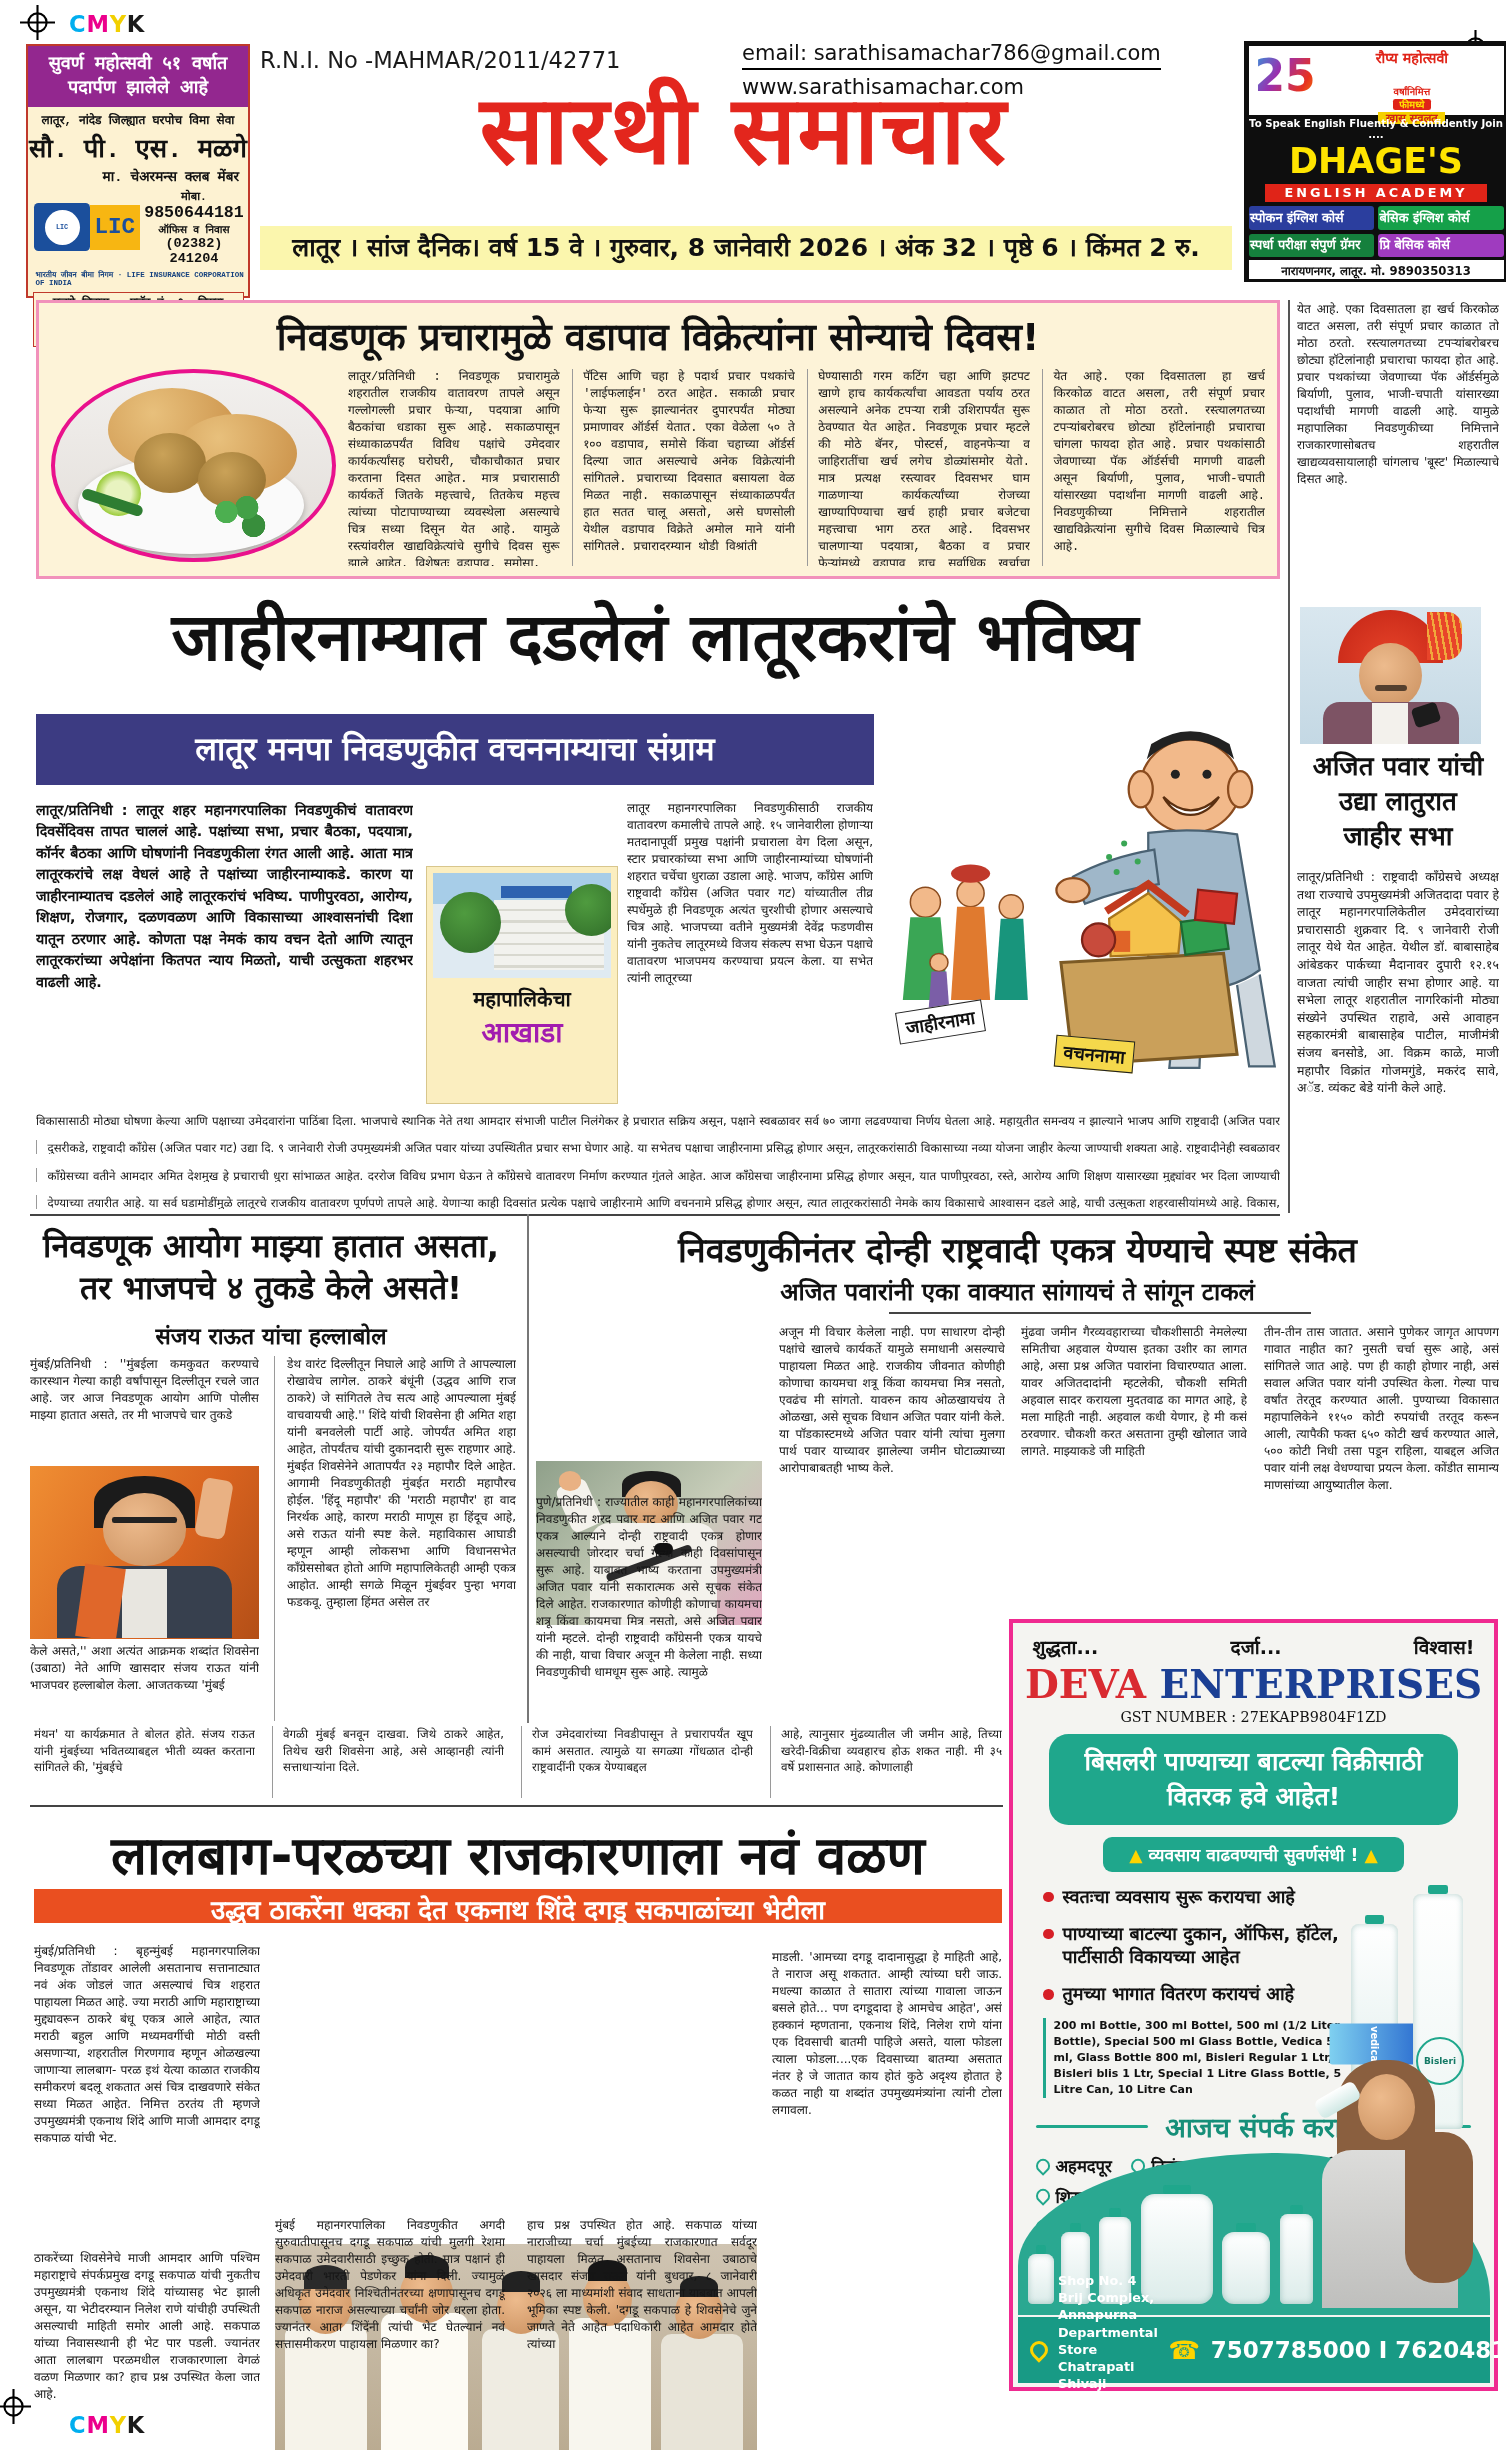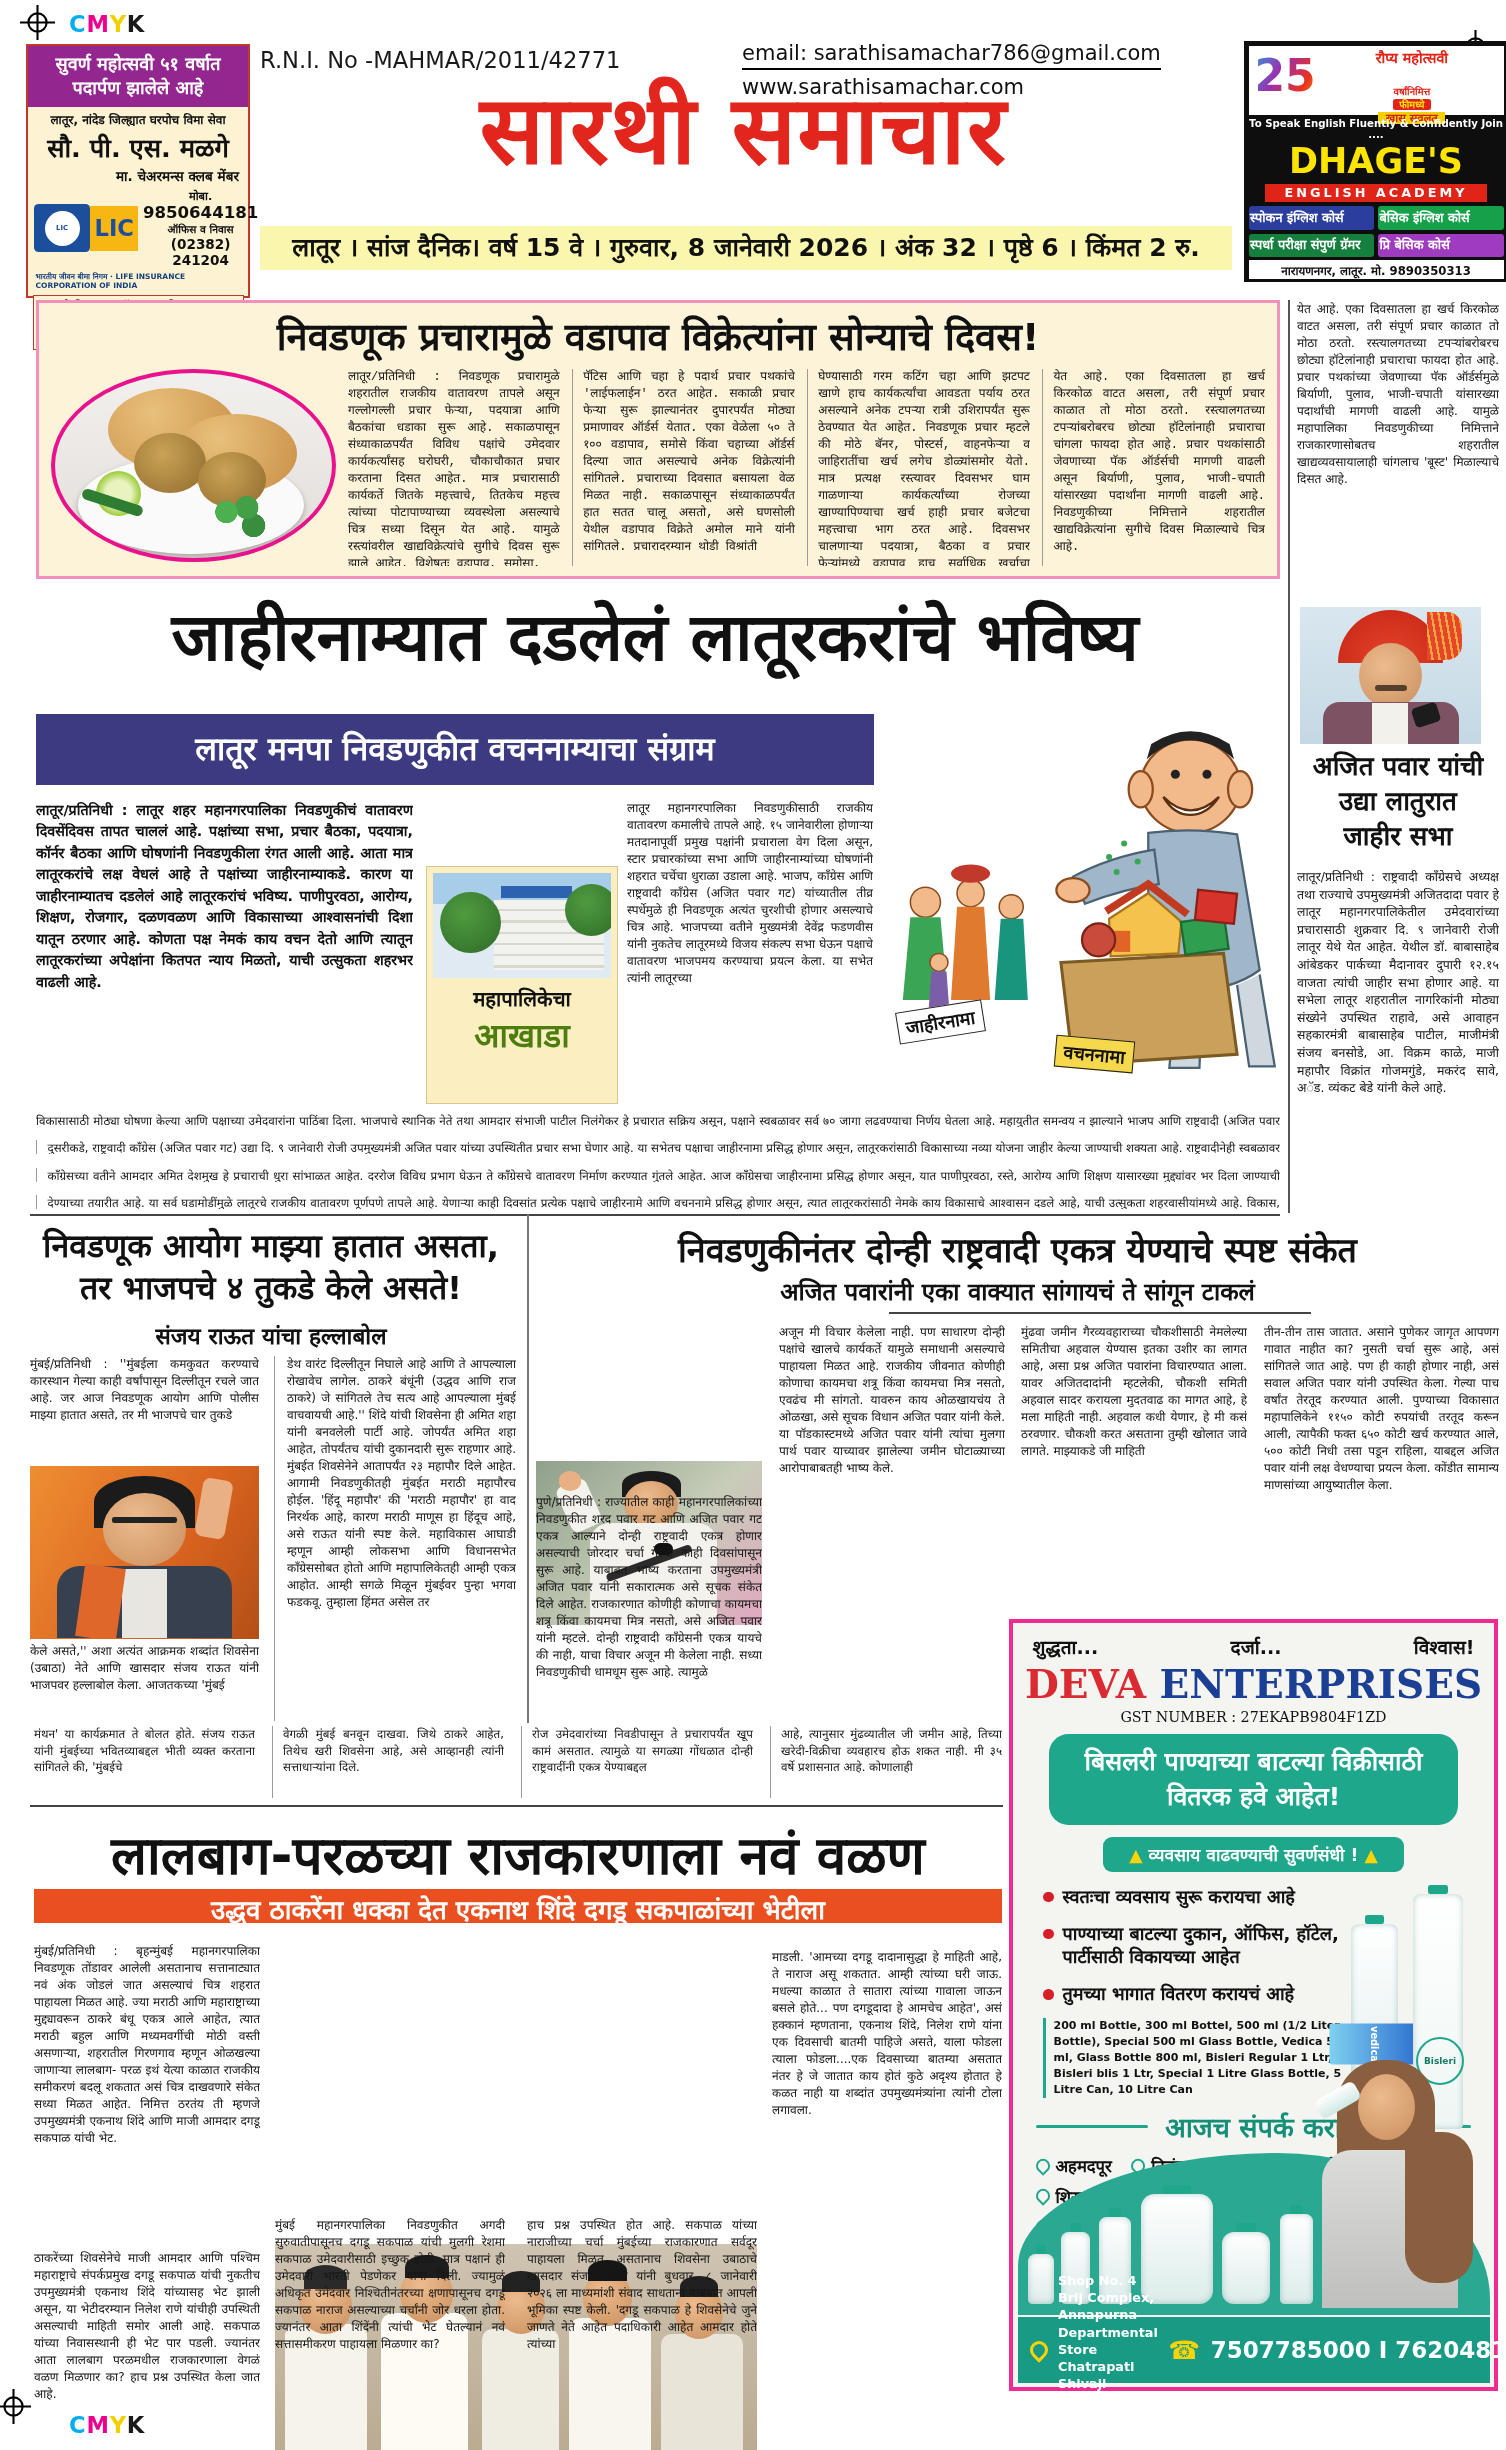--- a/index.html
+++ b/index.html
@@ -9,21 +9,21 @@
   .body-txt{font-size:12px;line-height:1.42;text-align:justify;color:#161616;}
   .ovh{overflow:hidden;}
   .colrule{border-left:0.8px solid #9a9a9a;}
   
   .regmark{width:35px;height:35px;}
   
   .cmyk{font-size:22.6px;font-weight:bold;letter-spacing:0.8px;}
   .cmyk span{display:inline-block;}
   .c-c{color:#00aeef}.c-m{color:#ec008c}.c-y{color:#f2d000}.c-k{color:#1a1a1a}
   
-  .lic{border:2.3px solid #c0392b;background:#fdf2d2;}
+  .lic{border:2.3px solid #c0392b;background:#fdf2d2;font-family:Liberation Mono, monospace;}
   .lic-top{background:#93278f;color:#fff;font-weight:bold;font-size:18px;line-height:1.35;text-align:center;padding:6px 4.5px;}
   .lic-line{font-size:12px;font-weight:bold;text-align:center;margin-top:4.5px;}
   .lic-name{font-size:25.6px;font-weight:bold;text-align:center;margin-top:1.5px;}
   .lic-sub{font-size:13.6px;font-weight:bold;text-align:right;padding-right:9px;margin-top:1.5px;}
   .lic-logo{width:56px;height:48px;background:#1b4f9c;border-radius:4.5px;color:#fff;display:flex;align-items:center;justify-content:center;font-size:8.3px;}
   .lic-logo-inner{width:35px;height:35px;border-radius:50%;background:#fff;color:#1b4f9c;display:flex;align-items:center;justify-content:center;font-weight:bold;font-size:6.8px;}
   .lic-lic{background:#f7b612;color:#1b4f9c;font-weight:bold;font-size:22.6px;padding:0 4.5px;line-height:45px;height:45px;}
   .lic-addr{border:1.5px solid #c0392b;font-size:11.7px;font-weight:bold;text-align:center;margin:4.5px;padding:3px;line-height:1.35;background:#fdf2d2;}
   
   .rni{font-size:22.6px;color:#1a1a1a;}
@@ -55,21 +55,21 @@
   .plate{position:absolute;border-radius:50%;background:#fafafa;box-shadow:0 3px 6px rgba(0,0,0,.25);}
   .chili{position:absolute;width:63px;height:10.5px;border-radius:6px;background:#2e7d32;transform:rotate(18deg);}
   .lime{position:absolute;width:45px;height:45px;border-radius:50%;background:radial-gradient(circle,#e8f3c0 40%,#9ccc3c 70%,#5a8a1e);}
   .cilantro{position:absolute;width:68px;height:45px;background:radial-gradient(circle at 30% 40%,#4caf50 20%,transparent 21%),radial-gradient(circle at 60% 30%,#43a047 22%,transparent 23%),radial-gradient(circle at 70% 70%,#388e3c 20%,transparent 21%);}
   
   .main-head{font-size:66px;font-weight:800;text-align:center;letter-spacing:0px;}
   .bluebar{background:#3c3b82;color:#fff;font-size:32px;font-weight:bold;text-align:center;line-height:71px;}
   .lead{font-size:14.3px;font-weight:bold;line-height:1.5;text-align:justify;}
   .akhada{background:#fbeec0;border:0.8px solid #d8c68c;text-align:center;}
   .akh1{font-size:20.3px;font-weight:800;}
-  .akh2{font-size:33px;font-weight:800;color:#4d7c0f;}
+  .akh2{font-size:28px;font-weight:800;color:#a21caf;}
   .bldg{height:105px;margin:6px;background:linear-gradient(#a7cde8 0 30%,#dfeaf2 30% 100%);position:relative;overflow:hidden;}
   .bldg .wall{position:absolute;left:34%;top:26%;width:62%;height:66%;background:repeating-linear-gradient(#f2f2ee 0 9px,#d8d8cf 9px 11.3px);}
   .bldg .tree{position:absolute;border-radius:50%;background:radial-gradient(circle at 40% 35%,#4f9b3f,#2f6b28);}
   .bldg .sign{position:absolute;left:38%;top:12%;width:40%;height:12%;background:#2d62b0;}
   
   .signlbl{position:absolute;font-weight:bold;font-size:18px;text-align:center;border:1.5px solid #222;padding:3px 7.5px;}
   
   .raut-head{font-size:32px;font-weight:800;text-align:center;line-height:1.3;}
   .sub-head{font-size:22.6px;font-weight:800;text-align:center;}
   .pune-head{font-size:34px;font-weight:800;text-align:center;}

